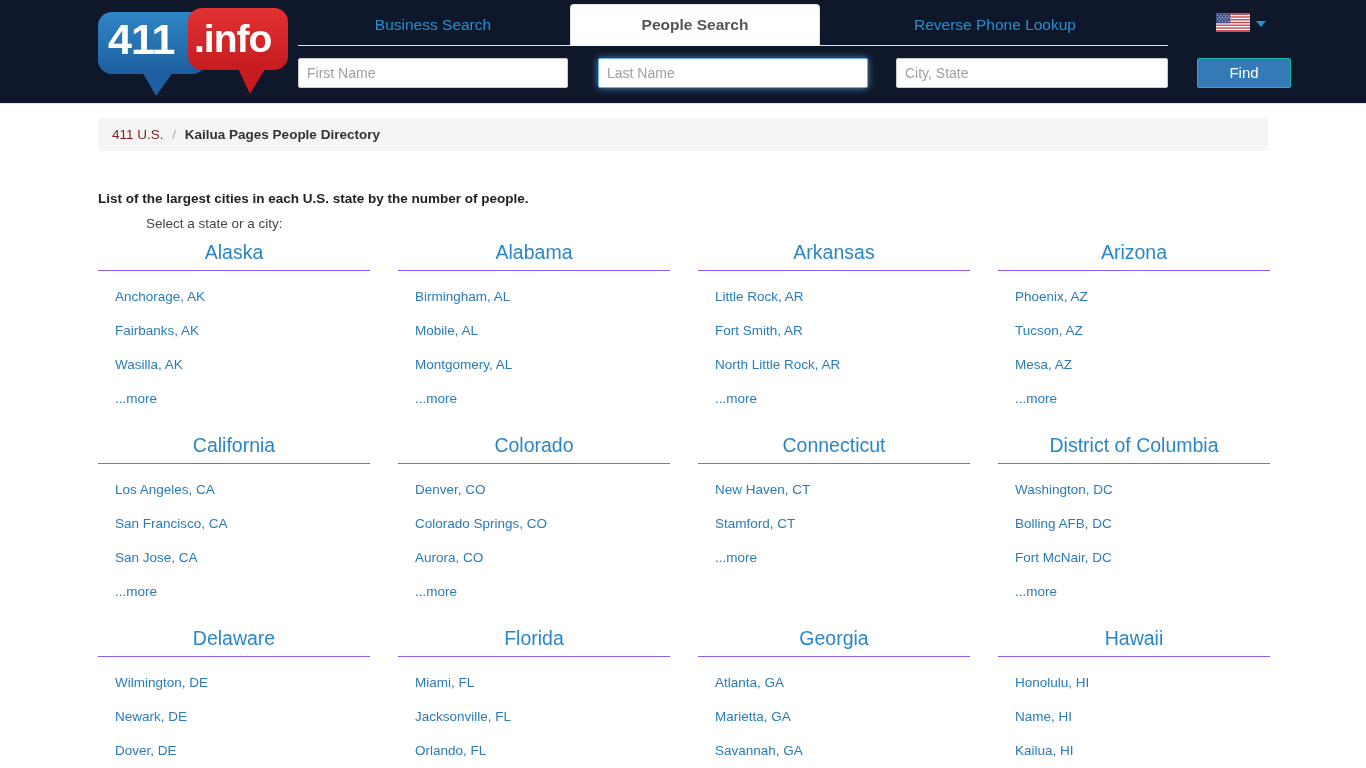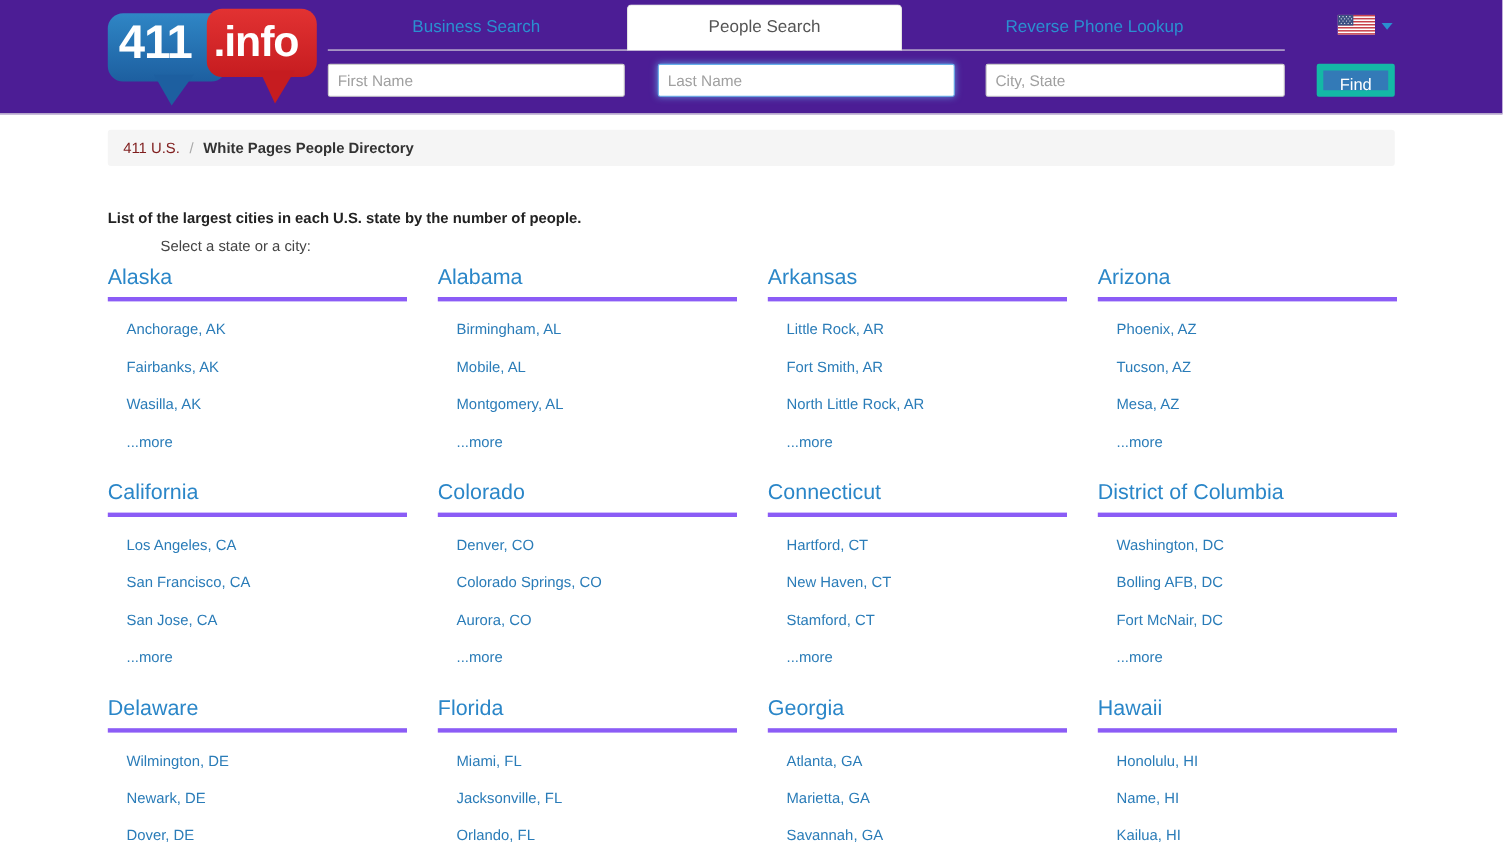--- a/index.html
+++ b/index.html
@@ -10,21 +10,21 @@
     background: #ffffff;
     font-family: "Liberation Sans", sans-serif;
     -webkit-font-smoothing: antialiased;
   }
 
   
   .header {
     position: relative;
     width: 1366px;
     height: 104px;
-    background: #4c1d95;
+    background: #0f172a;
     border-bottom: 1px solid #e3e3e3;
   }
 
   
   .logo {
     position: absolute;
     left: 98px; top: 8px;
     width: 175px; height: 88px;
   }
   .bubble {
@@ -99,21 +99,21 @@
     background: transparent;
     border: 1px solid transparent;
   }
   .tab-business { left: 0px;   width: 270px; }
   .tab-people   { left: 272px; width: 250px;
                   color: #555555;
                   background: #ffffff;
                   border: 1px solid #e3e3e3;
                   border-bottom: 1px solid #ffffff;
                   border-radius: 4px 4px 0 0;
-                  z-index: 3; }
+                  z-index: 3; font-weight: bold; }
   .tab-reverse  { left: 524px; width: 346px; }
   .tabs-rule {
     position: absolute;
     left: 298px; top: 45px;
     width: 870px; height: 1px;
     background: #e3e3e3;
   }
 
   
   .search-row {
@@ -135,23 +135,23 @@
   }
   .field::placeholder { color: #a0a0a0; }
   .field-first { left: 0px;   width: 270px; }
   .field-last  { left: 300px; width: 270px;
                  border-color: #66afe9;
                  box-shadow: 0 0 7px rgba(102,175,233,0.75); }
   .field-city  { left: 598px; width: 272px; }
   .find-btn {
     position: absolute;
     left: 899px; top: 0px;
-    width: 71px; height: 30px;
+    width: 94px; height: 30px;
     background: #337ab7;
-    border: 6px solid #14b8a6;
+    border: 1px solid #14b8a6;
     border-radius: 2px;
     color: #ffffff;
     font-size: 15px;
     line-height: 28px;
     text-align: center;
     cursor: pointer;
     font-family: "Liberation Sans", sans-serif;
   }
 
   
@@ -216,23 +216,24 @@
     grid-template-columns: repeat(4, 300px);
     column-gap: 0px;
     row-gap: 0px;
   }
   .state-col { width: 272px; margin-bottom: 15px; }
   .state-head {
     font-size: 19.5px;
     color: #2a86c8;
     line-height: 28px;
     padding-bottom: 4px;
-    border-bottom: 4px solid #8b5cf6;
+    border-bottom: 1px solid #8b5cf6;
     cursor: pointer;
     white-space: nowrap;
+    text-align: center;
   }
   .city-list { padding: 9px 0 0 17px; }
   .city-link {
     display: block;
     font-size: 13.5px;
     color: #2a7cb8;
     line-height: 34px;
     cursor: pointer;
     white-space: nowrap;
   }
@@ -304,21 +305,21 @@
           <circle cx="14.2" cy="8.6" r="0.6"></circle>
       </g>
     </svg>
     <div class="caret-down"></div>
   </div>
 </div>
 
 <div class="breadcrumb">
   <span class="crumb-link">411 U.S.</span>
   <span class="crumb-sep">/</span>
-  <span class="crumb-cur">White Pages People Directory</span>
+  <span class="crumb-cur">Kailua Pages People Directory</span>
 </div>
 
 <div class="lead">List of the largest cities in each U.S. state by the number of people.</div>
 <div class="sublead">Select a state or a city:</div>
 
 <div class="grid" id="state-grid">
     <div class="state-col">
       <div class="state-head">Alaska</div>
       <div class="city-list">
         <span class="city-link">Anchorage, AK</span>
@@ -368,21 +369,20 @@
       <div class="city-list">
         <span class="city-link">Denver, CO</span>
         <span class="city-link">Colorado Springs, CO</span>
         <span class="city-link">Aurora, CO</span>
         <span class="more-link">...more</span>
       </div>
     </div>
     <div class="state-col">
       <div class="state-head">Connecticut</div>
       <div class="city-list">
-        <span class="city-link">Hartford, CT</span>
         <span class="city-link">New Haven, CT</span>
         <span class="city-link">Stamford, CT</span>
         <span class="more-link">...more</span>
       </div>
     </div>
     <div class="state-col">
       <div class="state-head">District of Columbia</div>
       <div class="city-list">
         <span class="city-link">Washington, DC</span>
         <span class="city-link">Bolling AFB, DC</span>

